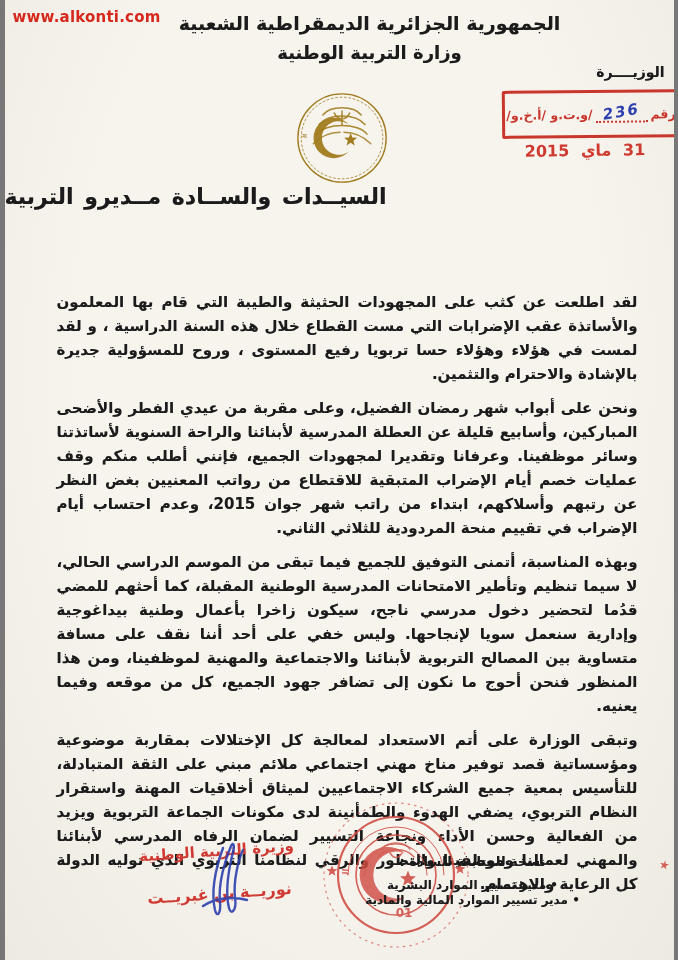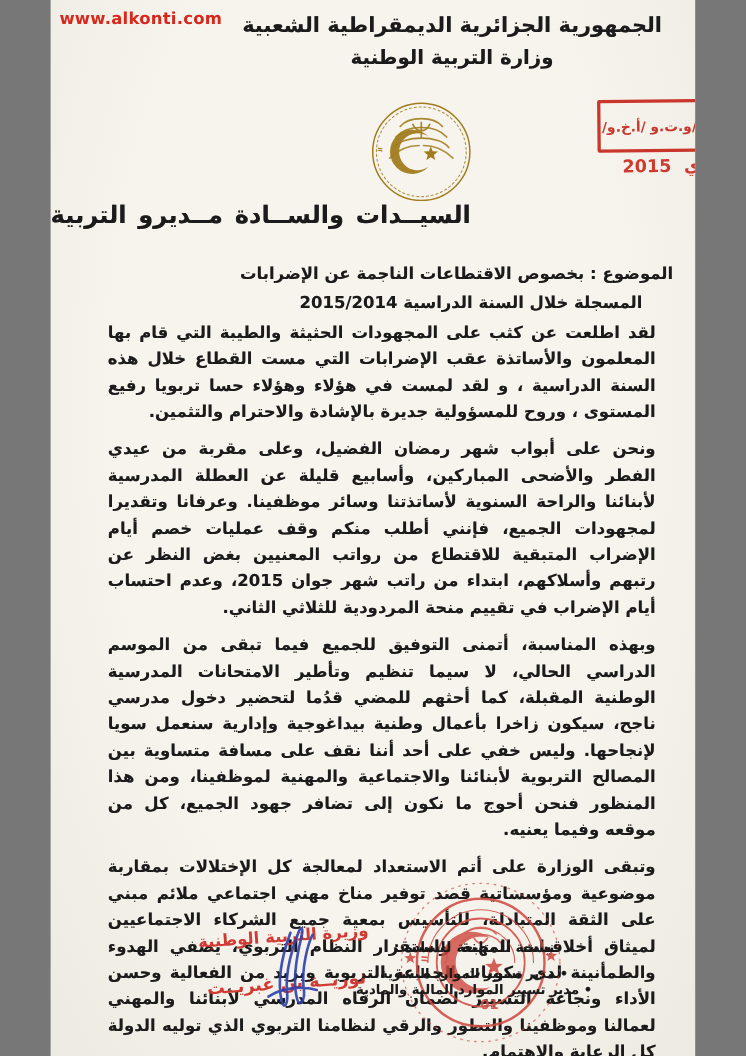--- a/index.html
+++ b/index.html
@@ -1,18 +1,18 @@
 <!DOCTYPE html>
 <html lang="ar" dir="rtl"><head>
 <meta charset="utf-8">
 <style>
   html,body{margin:0;padding:0;background:#777;}
   .page{
     position:relative;
-    width:586px;height:960px;
+    width:669px;height:960px;
     margin:0 auto;
     background:radial-gradient(ellipse at 50% 38%, #f7f4ee 55%, #edeae1 100%);
     font-family:"DejaVu Sans", sans-serif;
     direction:rtl;
     color:#1b1b1b;
     overflow:hidden;
   }
   
   .watermark{
     position:absolute;left:8px;top:8px;
@@ -141,24 +141,20 @@
       <textPath href="#emArcTop" startOffset="4">الجمهورية الجزائرية الديمقراطية الشعبية</textPath>
     </text>
     <g fill="#a17c1e">
       <path d="M 7,-14 A 17.5,17.5 0 1 0 7,14 A 21,21 0 1 1 7,-14 Z" opacity=".95"></path>
       <polygon transform="translate(9,2) scale(.9)" points="0,-8 2,-2.75 7.6,-2.47 3.23,1.05 4.7,6.47 0,3.4 -4.7,6.47 -3.23,1.05 -7.6,-2.47 -2,-2.75"></polygon>
     </g>
   </svg>
 
   <h1 class="doc-title">السيــدات والســادة مــديرو التربية</h1>
 
-  <div class="subject">
-    <div class="line1">الموضوع : بخصوص الاقتطاعات الناجمة عن الإضرابات</div>
-    <div class="line2">المسجلة خلال السنة الدراسية 2015/2014</div>
-  </div>
 
   <div class="body-text">
     <p>لقد اطلعت عن كثب على المجهودات الحثيثة والطيبة التي قام بها المعلمون والأساتذة عقب الإضرابات التي مست القطاع خلال هذه السنة الدراسية ، و لقد لمست في هؤلاء وهؤلاء حسا تربويا رفيع المستوى ، وروح للمسؤولية جديرة بالإشادة والاحترام والتثمين.</p>
     <p>ونحن على أبواب شهر رمضان الفضيل، وعلى مقربة من عيدي الفطر والأضحى المباركين، وأسابيع قليلة عن العطلة المدرسية لأبنائنا والراحة السنوية لأساتذتنا وسائر موظفينا. وعرفانا وتقديرا لمجهودات الجميع، فإنني أطلب منكم وقف عمليات خصم أيام الإضراب المتبقية للاقتطاع من رواتب المعنيين بغض النظر عن رتبهم وأسلاكهم، ابتداء من راتب شهر جوان 2015، وعدم احتساب أيام الإضراب في تقييم منحة المردودية للثلاثي الثاني.</p>
     <p>وبهذه المناسبة، أتمنى التوفيق للجميع فيما تبقى من الموسم الدراسي الحالي، لا سيما تنظيم وتأطير الامتحانات المدرسية الوطنية المقبلة، كما أحثهم للمضي قدُما لتحضير دخول مدرسي ناجح، سيكون زاخرا بأعمال وطنية بيداغوجية وإدارية سنعمل سويا لإنجاحها. وليس خفي على أحد أننا نقف على مسافة متساوية بين المصالح التربوية لأبنائنا والاجتماعية والمهنية لموظفينا، ومن هذا المنظور فنحن أحوج ما نكون إلى تضافر جهود الجميع، كل من موقعه وفيما يعنيه.</p>
     <p>وتبقى الوزارة على أتم الاستعداد لمعالجة كل الإختلالات بمقاربة موضوعية ومؤسساتية قصد توفير مناخ مهني اجتماعي ملائم مبني على الثقة المتبادلة، للتأسيس بمعية جميع الشركاء الاجتماعيين لميثاق أخلاقيات المهنة واستقرار النظام التربوي، يضفي الهدوء والطمأنينة لدى مكونات الجماعة التربوية ويزيد من الفعالية وحسن الأداء ونجاعة التسيير لضمان الرفاه المدرسي لأبنائنا والمهني لعمالنا وموظفينا والتطور والرقي لنظامنا التربوي الذي توليه الدولة كل الرعاية والاهتمام.</p>
   </div>
 
   <svg class="stamp-round" width="158" height="160" viewBox="-79 -80 158 160">
     <g stroke="#cf4b42" fill="none" stroke-linecap="round">

